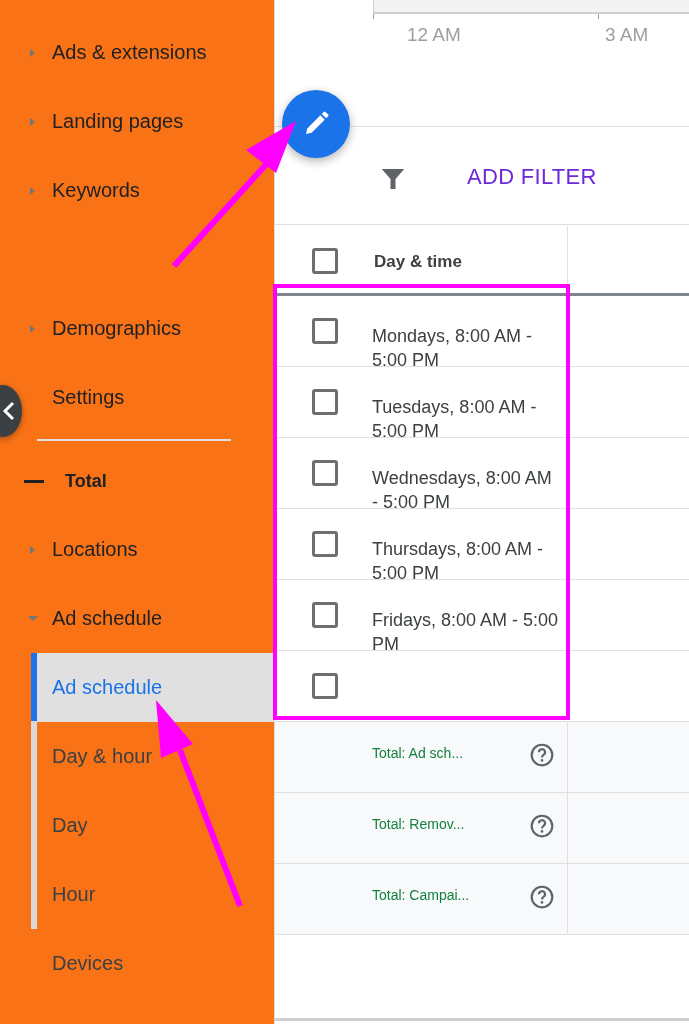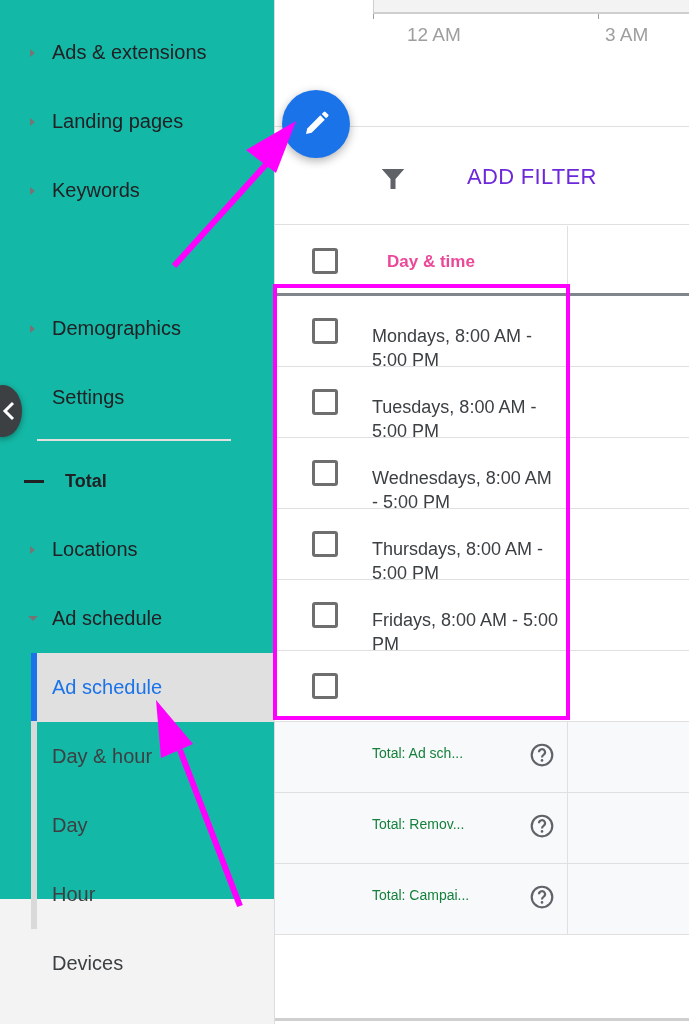--- a/index.html
+++ b/index.html
@@ -1,20 +1,20 @@
 <!DOCTYPE html>
 <html><head>
   <meta charset="utf-8">
   <style>
     * { box-sizing: border-box; margin: 0; padding: 0; }
     html, body { width: 689px; height: 1024px; overflow: hidden; background: #f3f3f3; font-family: "Liberation Sans", sans-serif; }
     .root { position: relative; width: 689px; height: 1024px; }
 
     
-    .sidebar { position: absolute; left: 0; top: 0; width: 274px; height: 899px; background: #14b8a6; }
+    .sidebar { position: absolute; left: 0; top: 0; width: 274px; height: 1024px; background: #f97316; }
     .nav-item { position: absolute; left: 0; width: 274px; height: 69px; display: flex; align-items: center; cursor: pointer; }
     .nav-item .caret { position: absolute; left: 30px; width: 0; height: 0; }
     .caret.right { border-top: 4px solid transparent; border-bottom: 4px solid transparent; border-left: 5px solid #757575; }
     .caret.down { border-left: 5px solid transparent; border-right: 5px solid transparent; border-top: 5px solid #757575; left: 28px !important; }
     .nav-item .label { position: absolute; left: 52px; font-size: 20px; color: #202124; }
     .nav-item.sub .label { color: #3c4043; }
     .nav-item.active { background: #e0e0e0; left: 31px; width: 243px; }
     .nav-item.active .label { left: 21px; color: #1a73e8; }
     .active-bar { position: absolute; left: 31px; top: 653px; width: 6px; height: 68px; background: #1a73e8; }
     .sub-track { position: absolute; left: 31px; top: 721px; width: 6px; height: 208px; background: #d9d9d9; }
@@ -35,21 +35,21 @@
 
     .filter-bar { position: absolute; left: 0; top: 127px; width: 415px; height: 98px; border-bottom: 1px solid #e0e0e0; cursor: pointer; }
     .filter-bar .filter-icon { position: absolute; left: 103px; top: 37px; }
     .filter-bar .filter-label { position: absolute; left: 192px; top: 37px; font-size: 22px; color: #6d28d9; letter-spacing: 0.3px; }
 
     .grid { position: absolute; left: 0; top: 226px; width: 415px; }
     .grid-header { position: relative; height: 70px; border-bottom: 3px solid #80868b; }
     .col-divider { position: absolute; left: 292px; top: 0; width: 1px; height: 70px; background: #e0e0e0; }
     .checkbox { position: absolute; left: 37px; width: 26px; height: 26px; border: 3px solid #6e6e6e; border-radius: 3px; background: #fff; cursor: pointer; }
     .grid-header .checkbox { top: 22px; }
-    .grid-header .hdr-label { position: absolute; left: 112px; top: 26px; font-size: 17px; color: #ec4899; font-weight: bold; }
+    .grid-header .hdr-label { position: absolute; left: 99px; top: 26px; font-size: 17px; color: #404040; font-weight: bold; }
 
     .row { position: relative; height: 71px; border-bottom: 1px solid #e0e0e0; }
     .row .checkbox { top: 22px; }
     .row .cell-text { position: absolute; left: 97px; top: 28px; width: 190px; font-size: 18px; line-height: 24px; color: #3c4043; }
 
     .total-row { position: relative; height: 71px; background: #f8f9fa; border-bottom: 1px solid #e0e0e0; }
     .total-row .col-divider { height: 71px; }
     .total-row .total-label { position: absolute; left: 97px; top: 23px; font-size: 14px; color: #15803d; white-space: nowrap; }
     .total-row .help-icon { position: absolute; left: 254px; top: 20px; cursor: pointer; }
 

